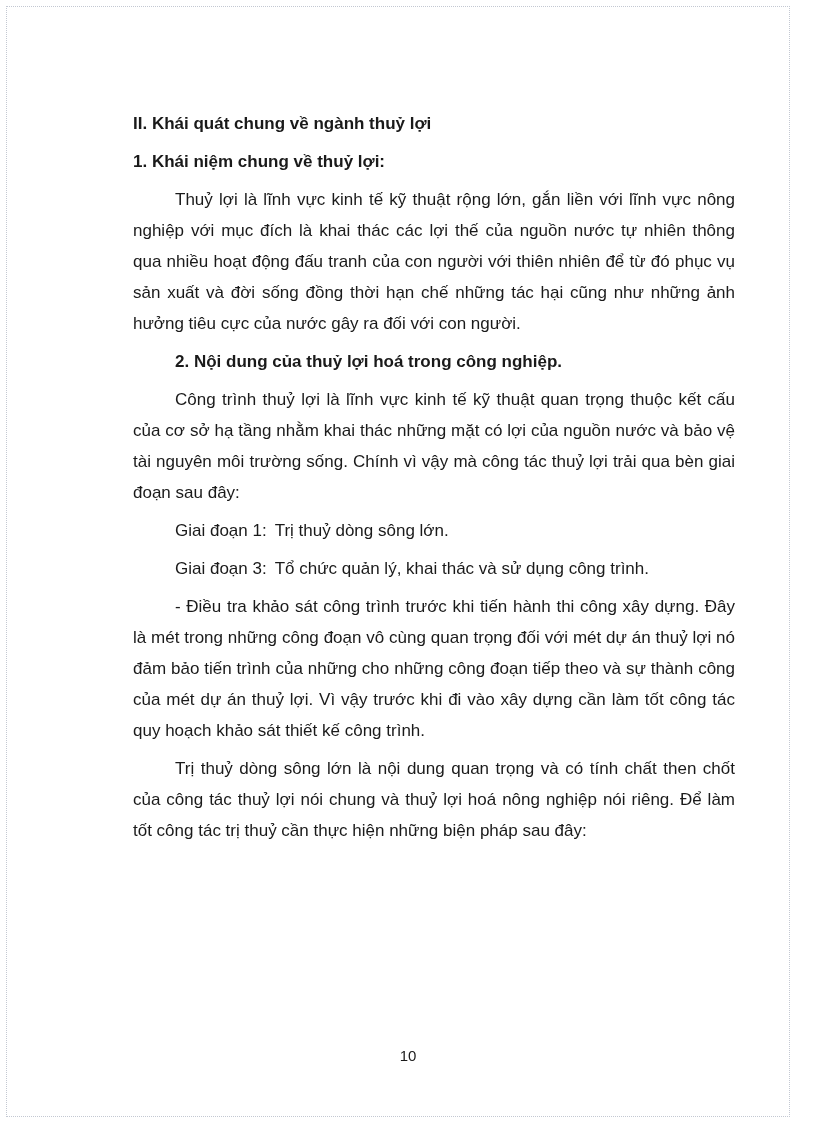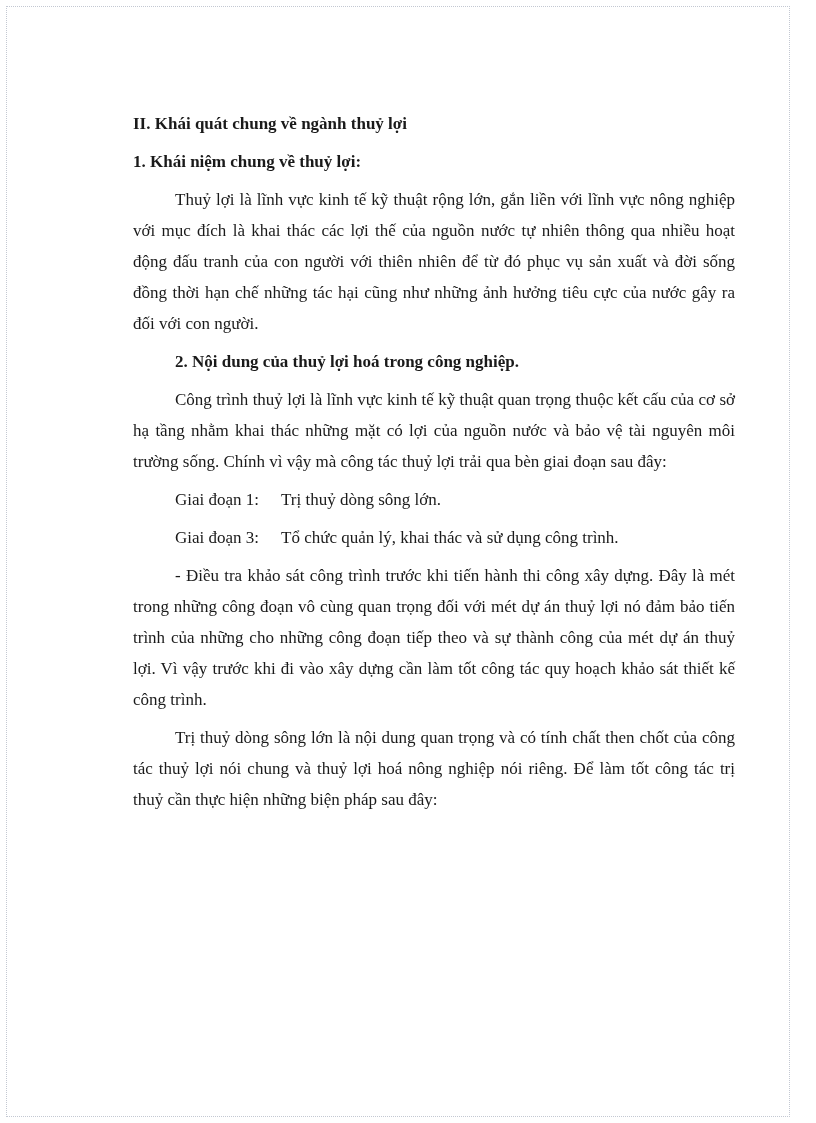--- a/index.html
+++ b/index.html
@@ -6,21 +6,21 @@
     margin: 0;
     padding: 0;
     background: #ffffff;
   }
   .page {
     position: relative;
     width: 796px;
     height: 1123px;
     background: #ffffff;
     overflow: hidden;
-    font-family: Liberation Serif, serif;
+    font-family: Liberation Sans, sans-serif;
     color: #1a1a1a;
   }
   .page-border {
     position: absolute;
     inset: 6px;
     border: 1px dotted #c3c8d2;
     pointer-events: none;
   }
   .content {
     position: absolute;
@@ -35,21 +35,21 @@
     margin: 0 0 7px 0;
   }
   .bold { font-weight: bold; }
   .italic { font-style: italic; }
   .indent { text-indent: 42px; }
   .para { text-indent: 42px; }
   .stage {
     padding-left: 42px;
     text-align: left;
   }
-  .stage .stage-label { margin-right: 22px; }
+  .stage .stage-label { margin-right: 8px; }
   .page-number {
     position: absolute;
     top: 1046px;
     left: 0;
     width: 816px;
     text-align: center;
     font-size: 15px;
     line-height: 20px;
     color: #1a1a1a;
   }
@@ -79,13 +79,14 @@
         <span class="stage-label">Giai đoạn 3:</span><span>Tổ chức quản lý, khai thác và sử dụng công trình.</span>
       </p>
     </div>
 
 
     <p class="para">- Điều tra khảo sát công trình trước khi tiến hành thi công xây dựng. Đây là mét trong những công đoạn vô cùng quan trọng đối với mét dự án thuỷ lợi nó đảm bảo tiến trình của những cho những công đoạn tiếp theo và sự thành công của mét dự án thuỷ lợi. Vì vậy trước khi đi vào xây dựng cần làm tốt công tác quy hoạch khảo sát thiết kế công trình.</p>
 
     <p class="para">Trị thuỷ dòng sông lớn là nội dung quan trọng và có tính chất then chốt của công tác thuỷ lợi nói chung và thuỷ lợi hoá nông nghiệp nói riêng. Để làm tốt công tác trị thuỷ cần thực hiện những biện pháp sau đây:</p>
   </div>
 
+  <div class="page-number">10</div>
 </div>
 
 </body></html>

